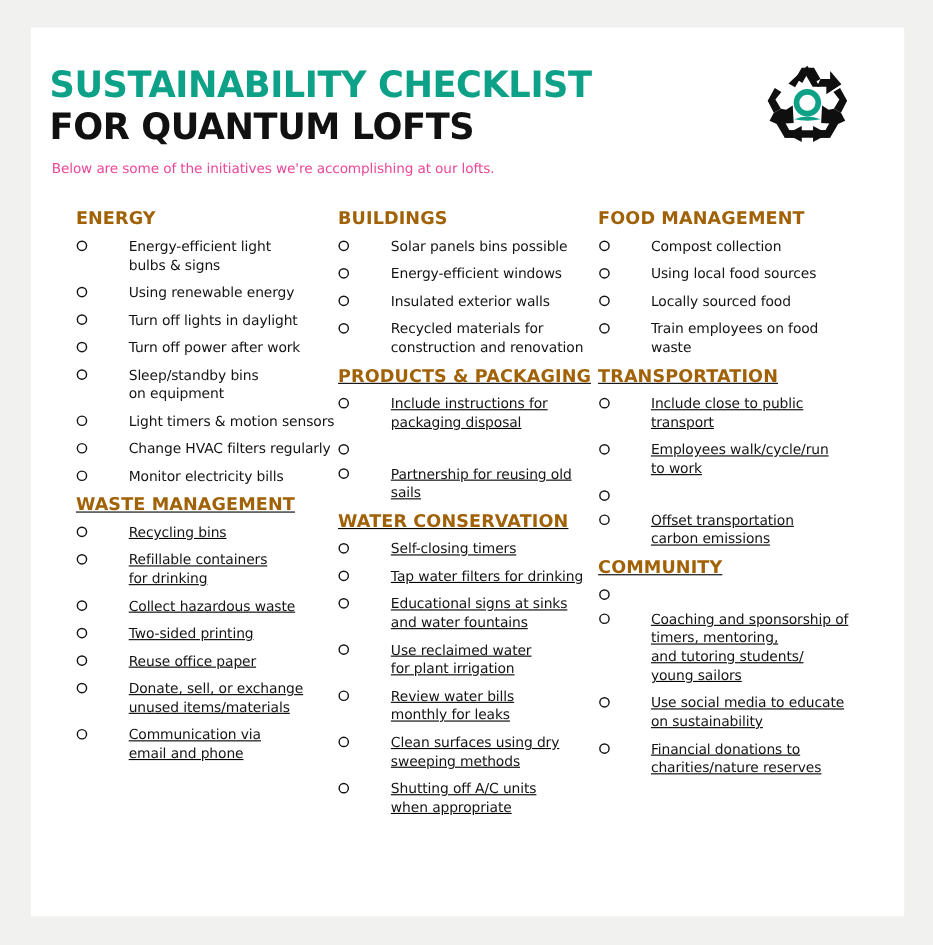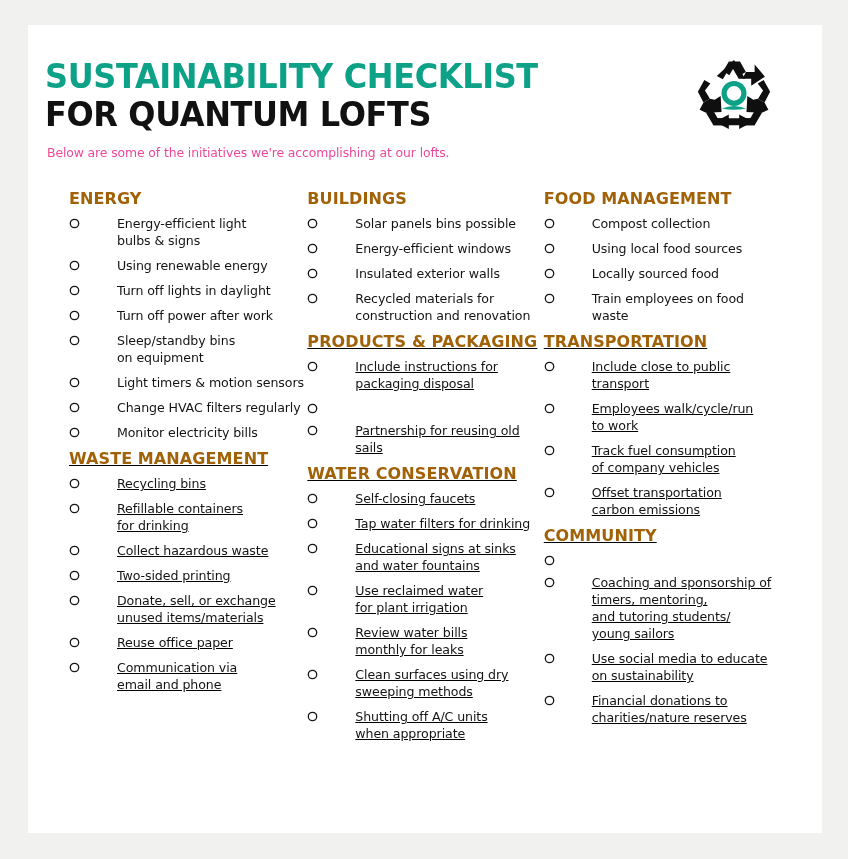--- a/index.html
+++ b/index.html
@@ -271,37 +271,37 @@
                 </svg>
               </span>
               <span class="item-text">Two-sided printing</span>
             </li>
           <li class="item">
               <span class="bullet">
                 <svg width="11" height="11" viewBox="0 0 11 11">
                   <circle cx="5.5" cy="5.5" r="4.2" fill="none" stroke="#141414" stroke-width="1.3"></circle>
                 </svg>
               </span>
+              <span class="item-text">Reuse office paper</span>
+            </li>
+          <li class="item">
+              <span class="bullet">
+                <svg width="11" height="11" viewBox="0 0 11 11">
+                  <circle cx="5.5" cy="5.5" r="4.2" fill="none" stroke="#141414" stroke-width="1.3"></circle>
+                </svg>
+              </span>
               <span class="item-text">Donate, sell, or exchange
 unused items/materials</span>
             </li>
           <li class="item">
               <span class="bullet">
                 <svg width="11" height="11" viewBox="0 0 11 11">
                   <circle cx="5.5" cy="5.5" r="4.2" fill="none" stroke="#141414" stroke-width="1.3"></circle>
                 </svg>
               </span>
-              <span class="item-text">Reuse office paper</span>
-            </li>
-          <li class="item">
-              <span class="bullet">
-                <svg width="11" height="11" viewBox="0 0 11 11">
-                  <circle cx="5.5" cy="5.5" r="4.2" fill="none" stroke="#141414" stroke-width="1.3"></circle>
-                </svg>
-              </span>
               <span class="item-text">Communication via
 email and phone</span>
             </li>
         </ul>
       </div>
     </div>
 
     <div class="column col-1">
       <div class="section">
         <h2 class="section-title">BUILDINGS</h2>
@@ -374,21 +374,21 @@
 
       <div class="section">
         <h2 class="section-title">WATER CONSERVATION</h2>
         <ul class="items">
           <li class="item">
               <span class="bullet">
                 <svg width="11" height="11" viewBox="0 0 11 11">
                   <circle cx="5.5" cy="5.5" r="4.2" fill="none" stroke="#141414" stroke-width="1.3"></circle>
                 </svg>
               </span>
-              <span class="item-text">Self-closing faucets</span>
+              <span class="item-text">Self-closing timers</span>
             </li>
           <li class="item">
               <span class="bullet">
                 <svg width="11" height="11" viewBox="0 0 11 11">
                   <circle cx="5.5" cy="5.5" r="4.2" fill="none" stroke="#141414" stroke-width="1.3"></circle>
                 </svg>
               </span>
               <span class="item-text">Tap water filters for drinking</span>
             </li>
           <li class="item">
@@ -498,22 +498,20 @@
               </span>
               <span class="item-text">Employees walk/cycle/run
 to work</span>
             </li>
           <li class="item">
               <span class="bullet">
                 <svg width="11" height="11" viewBox="0 0 11 11">
                   <circle cx="5.5" cy="5.5" r="4.2" fill="none" stroke="#141414" stroke-width="1.3"></circle>
                 </svg>
               </span>
-              <span class="item-text">Track fuel consumption
-of company vehicles</span>
             </li>
           <li class="item">
               <span class="bullet">
                 <svg width="11" height="11" viewBox="0 0 11 11">
                   <circle cx="5.5" cy="5.5" r="4.2" fill="none" stroke="#141414" stroke-width="1.3"></circle>
                 </svg>
               </span>
               <span class="item-text">Offset transportation
 carbon emissions</span>
             </li>

